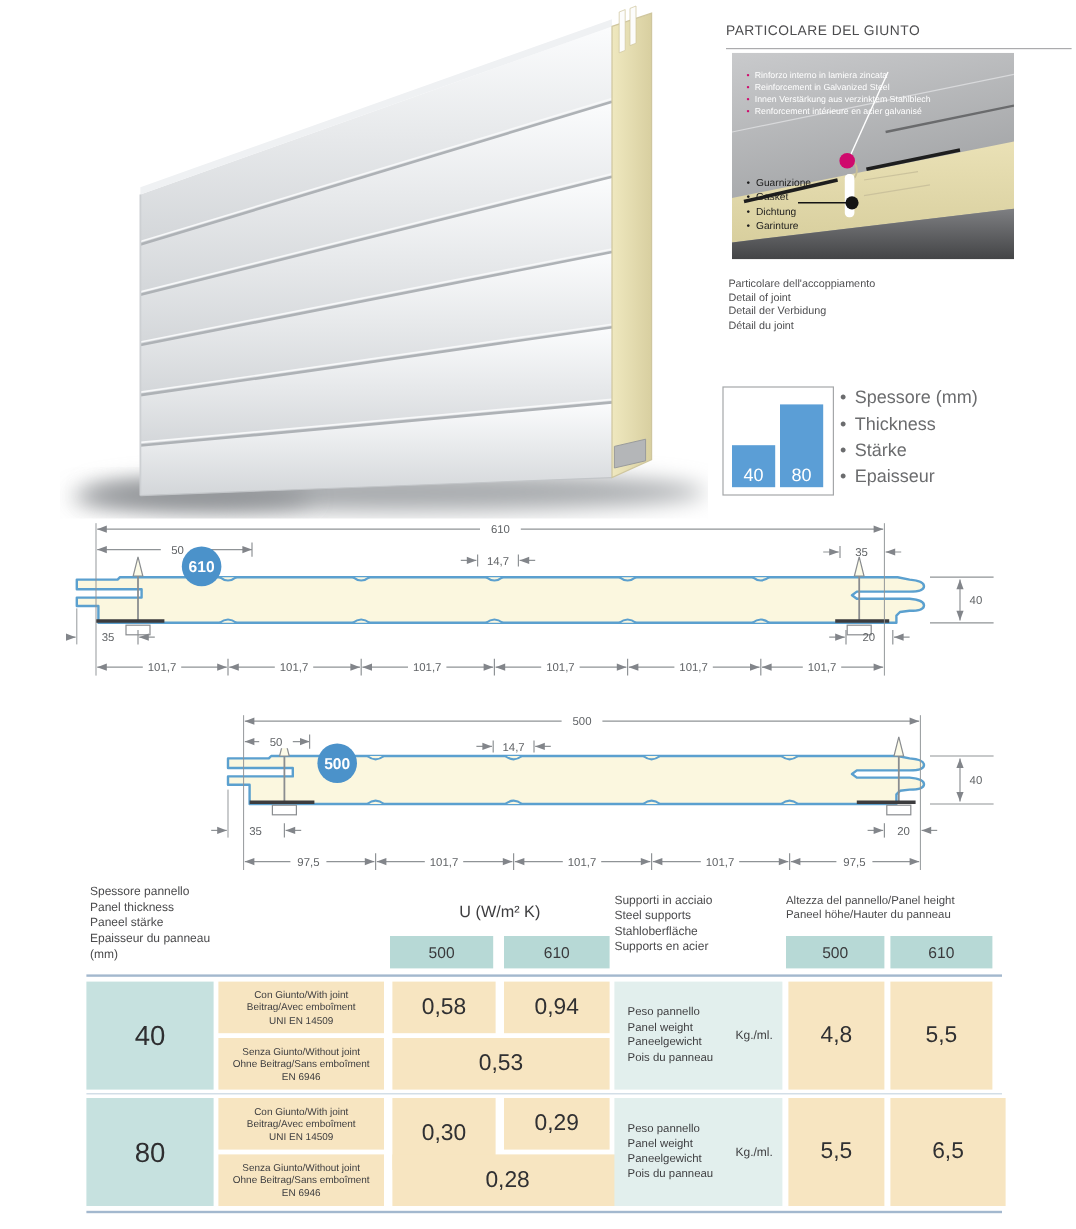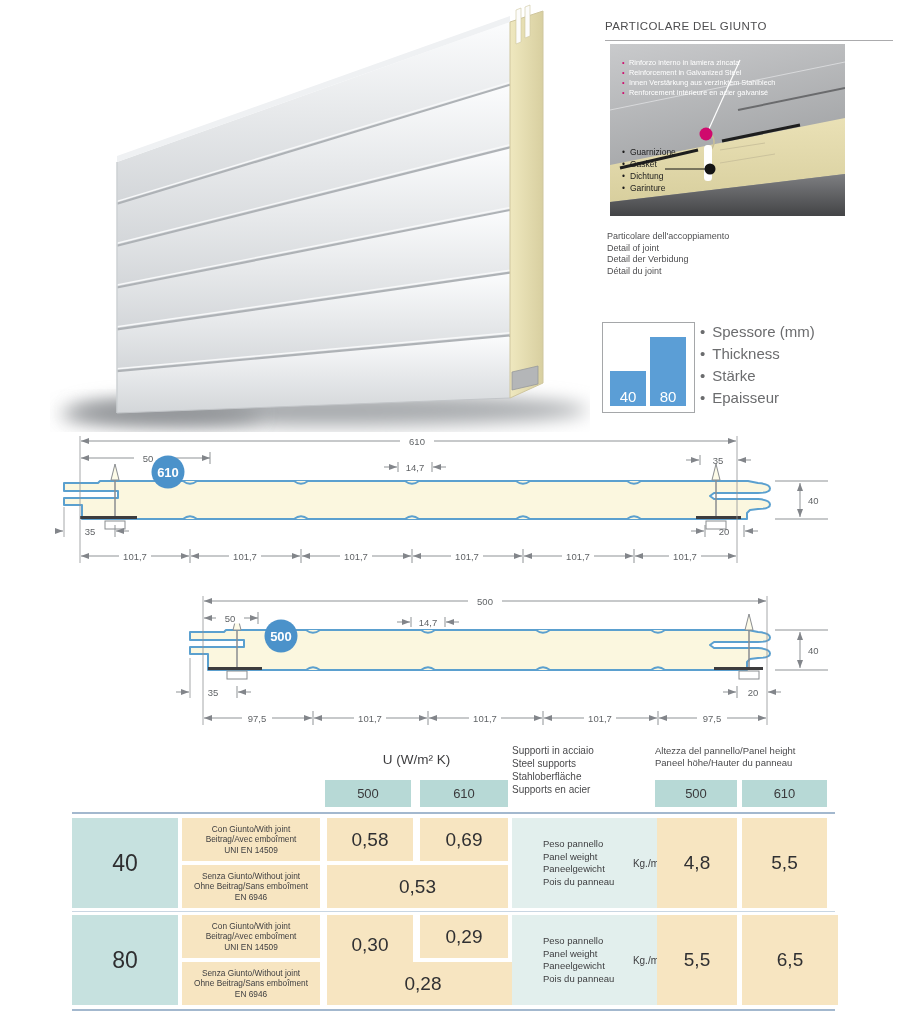--- a/index.html
+++ b/index.html
@@ -21,21 +21,21 @@
   .th-left{left:75px;top:737px;width:250px;font-size:10px;line-height:13px;color:#4a4a4c;}
   .u-title{left:325px;top:752px;width:183px;text-align:center;font-size:13.5px;color:#3d3d3f;}
   .hdr-box{height:27px;background:#b7d9d6;display:flex;align-items:center;justify-content:center;
            font-size:13px;color:#3a3a3c;}
   .supports{left:512px;top:744px;width:145px;font-size:10px;line-height:13px;color:#4a4a4c;}
   .alt-hdr{left:655px;top:745px;width:190px;font-size:9.5px;line-height:12px;color:#4a4a4c;}
   .rule{background:#a3b8ce;}
   .cell{display:flex;align-items:center;justify-content:center;}
   .teal{background:#c6e1df;}
   .beige{background:#f7e5c1;}
-  .desc{background:#e2efed;padding-left:20px;}
+  .desc{background:#e2efed;}
   .thick-num{font-size:23px;color:#2e2e30;}
   .uval{font-size:19px;color:#303032;}
   .lbl3{flex-direction:column;font-size:8.3px;line-height:10.6px;color:#3e3e40;text-align:left;}
   .desc-in{display:flex;align-items:center;width:100%;padding:0 8px 0 11px;box-sizing:border-box;}
   .desc-lines{font-size:9.5px;line-height:12.5px;color:#3e3e40;flex:1;}
   .desc-unit{font-size:10px;color:#3e3e40;}
 </style>
 </head>
 <body>
 
@@ -353,20 +353,27 @@
         <text x="485" y="721.5">101,7</text>
       <rect x="584" y="712.5" width="32" height="11" fill="#fff"></rect>
         <text x="600" y="721.5">101,7</text>
       <rect x="697" y="712.5" width="30" height="11" fill="#fff"></rect>
         <text x="712" y="721.5">97,5</text>
     </g>
     <circle cx="281" cy="636" r="16.5" fill="#4b92ca"></circle>
     <text x="281" y="641" font-size="13" font-weight="bold" fill="#fff" text-anchor="middle">500</text>
   </svg>
 
+  <div class="abs th-left">
+    <div>Spessore pannello</div>
+    <div>Panel thickness</div>
+    <div>Paneel stärke</div>
+    <div>Epaisseur du panneau</div>
+    <div>(mm)</div>
+  </div>
   <div class="abs u-title">U (W/m² K)</div>
   <div class="abs hdr-box" style="left:325px;top:780px;width:86px">500</div>
   <div class="abs hdr-box" style="left:420px;top:780px;width:88px">610</div>
   <div class="abs supports">
     <div>Supporti in acciaio</div>
     <div>Steel supports</div>
     <div>Stahloberfläche</div>
     <div>Supports en acier</div>
   </div>
   <div class="abs alt-hdr">
@@ -383,21 +390,21 @@
     </div>
   <div class="abs cell beige lbl3" style="left:182px;top:818px;width:138px;height:43px">
     <div>Con Giunto/With joint</div>
     <div>Beitrag/Avec emboîment</div>
     <div>UNI EN 14509</div>
   </div>
   <div class="abs cell beige" style="left:327px;top:818px;width:86px;height:43px">
       <span class="uval">0,58</span>
     </div>
   <div class="abs cell beige" style="left:420px;top:818px;width:88px;height:43px">
-      <span class="uval">0,69</span>
+      <span class="uval">0,94</span>
     </div>
   <div class="abs cell beige lbl3" style="left:182px;top:865px;width:138px;height:43px">
     <div>Senza Giunto/Without joint</div>
     <div>Ohne Beitrag/Sans emboîment</div>
     <div>EN 6946</div>
   </div>
   <div class="abs cell beige" style="left:327px;top:865px;width:181px;height:43px">
       <span class="uval">0,53</span>
     </div>
   <div class="abs cell desc" style="left:512px;top:818px;width:140px;height:90px">

